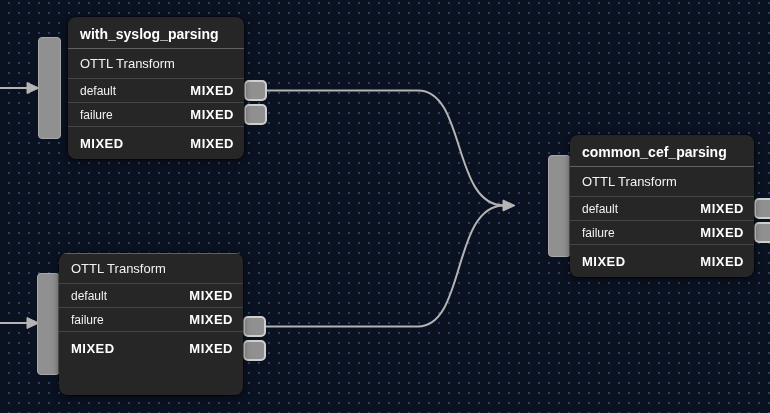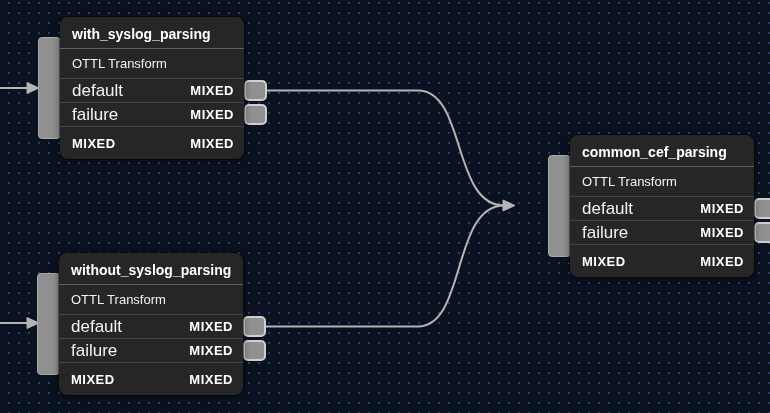--- a/index.html
+++ b/index.html
@@ -32,21 +32,21 @@
     box-shadow:0 0 0 1px rgba(0,0,0,.35),0 2px 7px rgba(0,0,0,.5);
     color:var(--node-text-color);overflow:hidden;
   }
   .title{height:31px;display:flex;align-items:center;padding:2px 10px 0 12px;
          font-size:14px;font-weight:700;color:#ffffff;white-space:nowrap;}
   .divider{height:1px;background:var(--divider-color);}
   .divider.strong{background:var(--title-divider-color);}
   .subtitle{height:29px;display:flex;align-items:center;padding:0 10px 0 12px;font-size:13px;}
   .row{height:23px;display:flex;align-items:center;justify-content:space-between;
        padding:0 10px 0 12px;}
-  .row .label{font-size:17px;}
+  .row .label{font-size:12px;}
   .badge{font-size:13px;font-weight:700;letter-spacing:.5px;color:#ffffff;}
   .footer{height:32px;display:flex;align-items:center;justify-content:space-between;
           padding:0 10px 0 12px;}
   .in-handle{
     position:absolute;left:-22px;top:20px;width:23px;height:102px;z-index:1;
     background:var(--handle-fill);border:1px solid #a8a8a8;border-radius:4px;
   }
   .out-handle{
     position:absolute;right:-23px;width:23px;height:21px;z-index:1;
     background:var(--handle-fill);border:2px solid var(--handle-border);border-radius:5px;
@@ -66,21 +66,21 @@
     <path class="edge" d="M0 323 H28"></path>
     <polygon class="arrow" points="27,317.5 39,323 27,328.5"></polygon>
 
     <path class="edge" d="M267 90.5 L418 90.5 C466 90.5 452 205.5 504 205.5"></path>
     <path class="edge" d="M266 326.5 L418 326.5 C466 326.5 452 205.5 504 205.5"></path>
     <polygon class="arrow" points="503,200 515,205.5 503,211"></polygon>
 
     <path class="edge" d="M745 208.5 H770"></path>
   </svg>
 
-  <div class="node" style="left:60px;top:17px;">
+  <div class="node" style="left:60px;top:17px;padding-left:8px;">
     <div class="in-handle"></div>
     <div class="out-handle h1"></div>
     <div class="out-handle h2"></div>
     <div class="card">
       <div class="title">with_syslog_parsing</div>
       <div class="divider strong"></div>
       <div class="subtitle">OTTL Transform</div>
       <div class="divider"></div>
       <div class="row">
         <span class="label">default</span>
@@ -97,21 +97,20 @@
         <span class="badge">MIXED</span>
       </div>
     </div>
   </div>
 
   <div class="node" style="left:59px;top:253px;">
     <div class="in-handle"></div>
     <div class="out-handle h1"></div>
     <div class="out-handle h2"></div>
     <div class="card">
-      <div class="title">without_syslog_parsing</div>
       <div class="divider strong"></div>
       <div class="subtitle">OTTL Transform</div>
       <div class="divider"></div>
       <div class="row">
         <span class="label">default</span>
         <span class="badge">MIXED</span>
       </div>
       <div class="divider"></div>
       <div class="row">
         <span class="label">failure</span>

